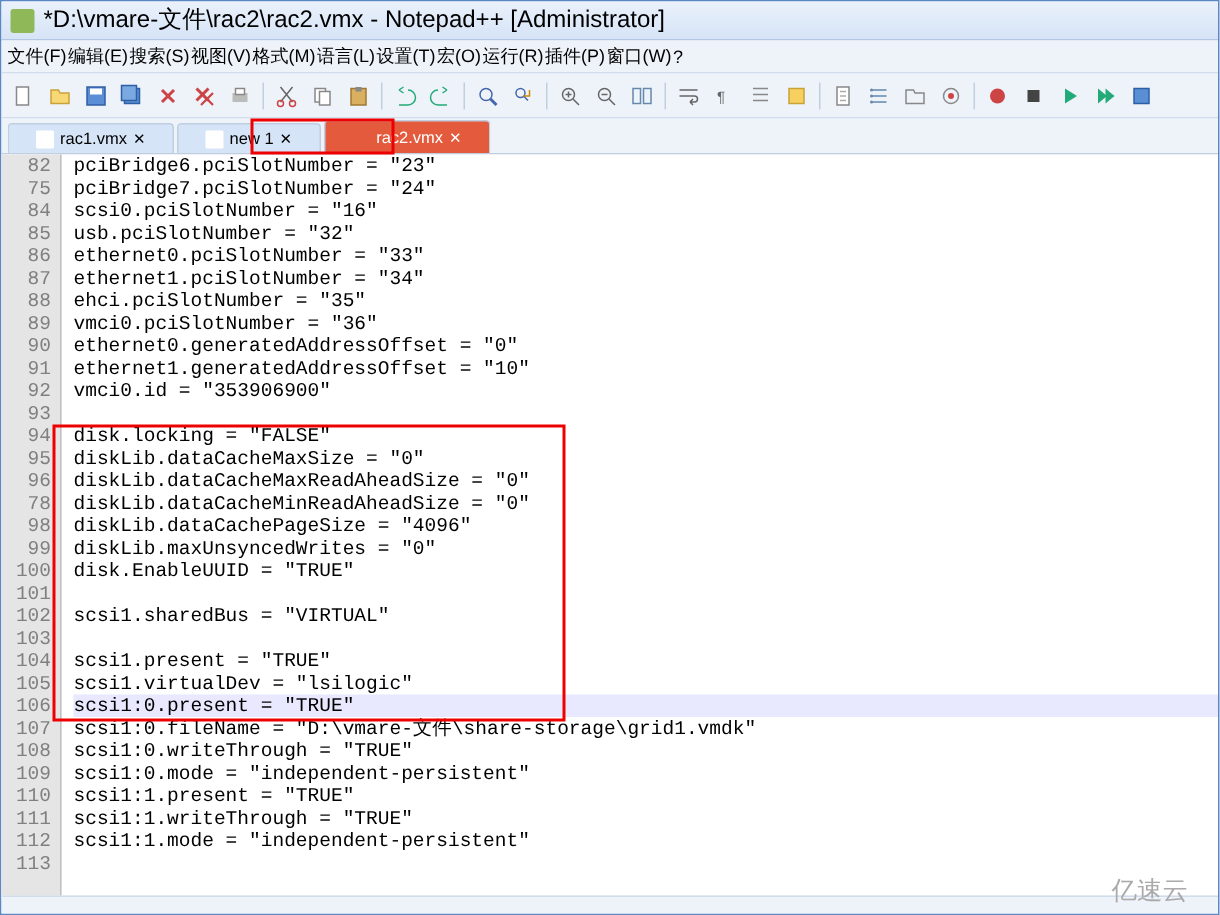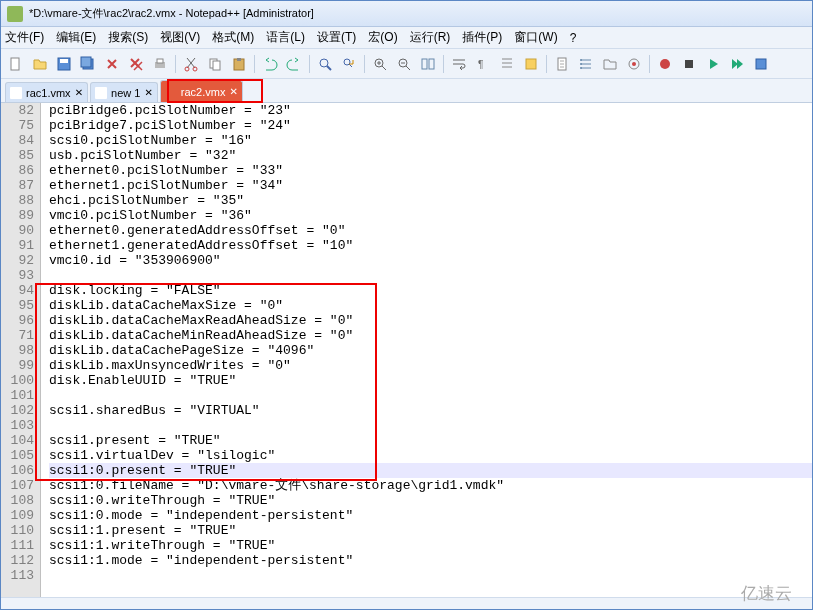--- a/index.html
+++ b/index.html
@@ -1,28 +1,28 @@
 <!DOCTYPE html>
 <html><head>
 <meta charset="utf-8">
 <style>
 * { margin: 0; padding: 0; box-sizing: border-box; }
 body { font-family: "Segoe UI", Tahoma, sans-serif; font-size: 12px; background: #fff; overflow: hidden; }
 .window { width: 813px; height: 610px; border: 1px solid #5b87c4; background: #fff; position: relative; }
 .titlebar { height: 26px; background: linear-gradient(#eaf1fb, #d6e4f7); display: flex; align-items: center; padding: 0 6px; border-bottom: 1px solid #b4c7e2; }
 .title-icon { width: 16px; height: 16px; background: #8fb859; border-radius: 2px; margin-right: 6px; }
-.title-text { font-size: 11px; color: #000; }
-.menubar { height: 22px; background: #eef3fa; display: flex; align-items: center; padding: 0 4px; gap: 12px; border-bottom: 1px solid #d0dcec; }
+.title-text { font-size: 16px; color: #000; }
+.menubar { height: 22px; background: #eef3fa; display: flex; align-items: center; padding: 0 4px; gap: 1px; border-bottom: 1px solid #d0dcec; }
 .menubar span { color: #000; cursor: default; }
 .toolbar { height: 30px; background: #eef3fa; display: flex; align-items: center; padding: 0 4px; gap: 2px; border-bottom: 1px solid #d0dcec; }
 .tb-btn { width: 22px; height: 22px; display: inline-flex; align-items: center; justify-content: center; border: 1px solid transparent; border-radius: 2px; cursor: pointer; }
 .tb-sep { width: 1px; height: 18px; background: #c0cee0; margin: 0 2px; }
 .tb-btn svg { width: 16px; height: 16px; }
 .tabs { height: 24px; background: #eef3fa; display: flex; align-items: flex-end; padding: 0 4px; gap: 2px; border-bottom: 1px solid #c0cee0; }
-.tab { height: 20px; display: flex; align-items: center; padding: 0 4px; font-size: 11px; border: 1px solid #c0cee0; border-bottom: none; border-radius: 3px 3px 0 0; background: #d6e4f7; gap: 4px; cursor: pointer; }
+.tab { height: 20px; display: flex; align-items: center; padding: 0 18px; font-size: 11px; border: 1px solid #c0cee0; border-bottom: none; border-radius: 3px 3px 0 0; background: #d6e4f7; gap: 4px; cursor: pointer; }
 .tab.active { background: #e35a3c; color: #fff; height: 22px; }
 .tab-icon { width: 12px; height: 12px; background: #fff; border-radius: 1px; display: inline-block; }
 .tab-close { font-size: 10px; cursor: pointer; }
 .editor { display: flex; height: calc(610px - 26px - 22px - 30px - 24px - 12px); background: #fff; font-family: "Courier New", monospace; font-size: 13px; line-height: 15px; position: relative; }
 .gutter { width: 40px; background: #e5e5e5; color: #808080; text-align: right; padding-right: 6px; border-right: 1px solid #c0c0c0; user-select: none; }
 .gutter div { height: 15px; }
 .code { flex: 1; padding-left: 8px; color: #000; position: relative; }
 .code-line { height: 15px; white-space: pre; }
 .code-line.current { background: #e8e8ff; width: 100%; }
 .red-box { position: absolute; border: 2px solid #e00; pointer-events: none; }
@@ -268,21 +268,21 @@
         <div>87</div>
         <div>88</div>
         <div>89</div>
         <div>90</div>
         <div>91</div>
         <div>92</div>
         <div>93</div>
         <div>94</div>
         <div>95</div>
         <div>96</div>
-        <div>71</div>
+        <div>78</div>
         <div>98</div>
         <div>99</div>
         <div>100</div>
         <div>101</div>
         <div>102</div>
         <div>103</div>
         <div>104</div>
         <div>105</div>
         <div>106</div>
         <div>107</div>

